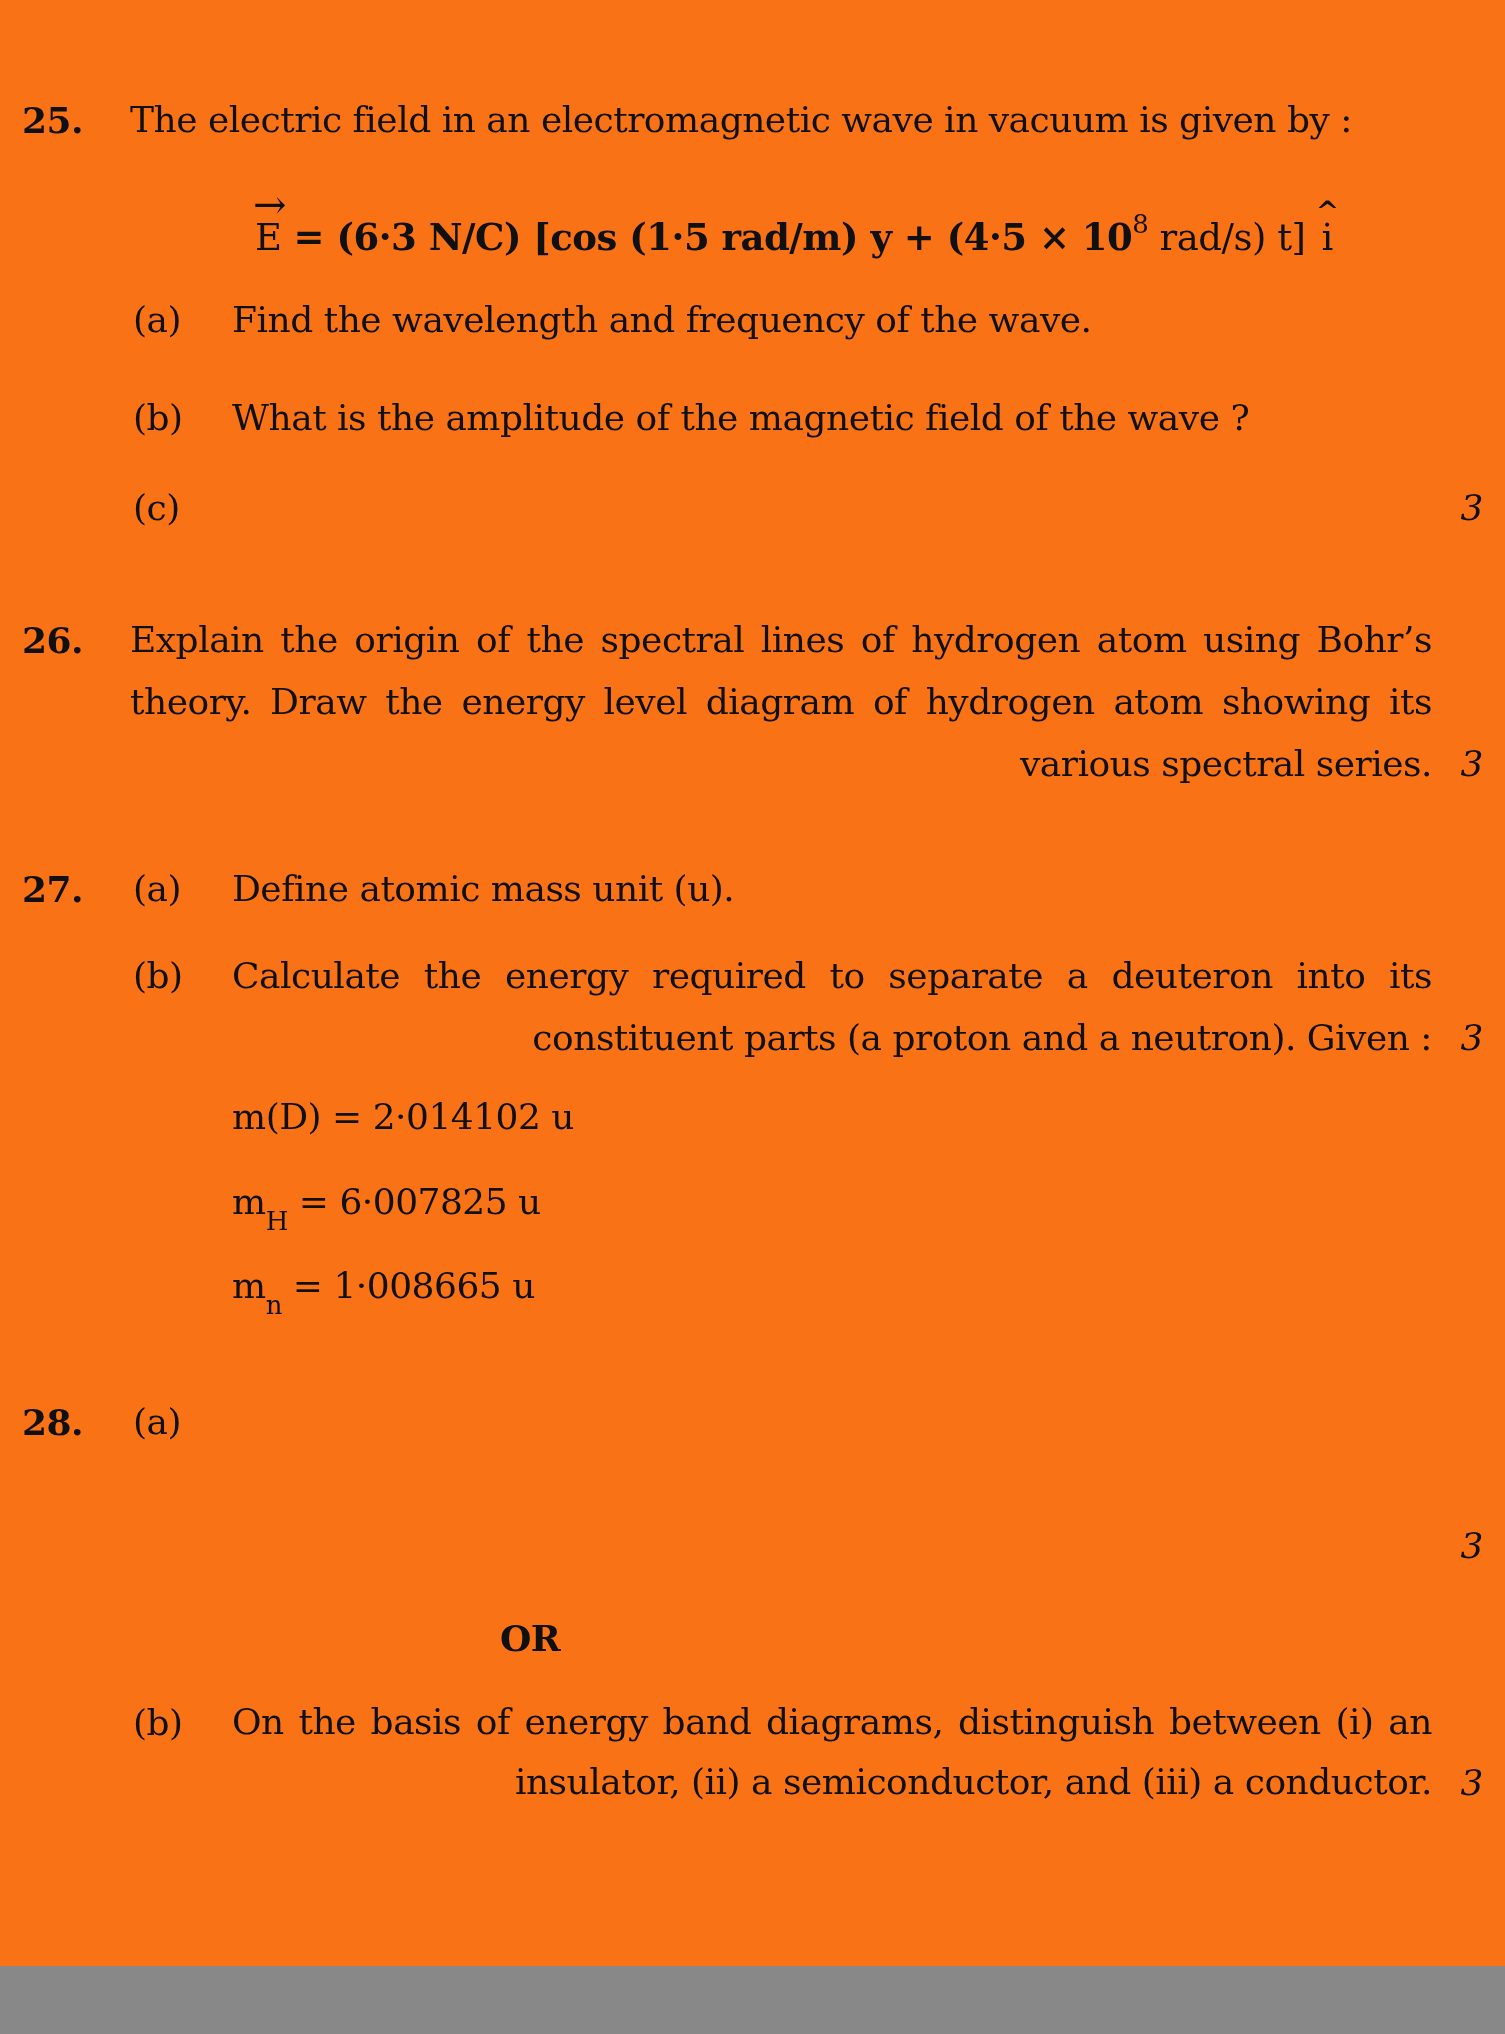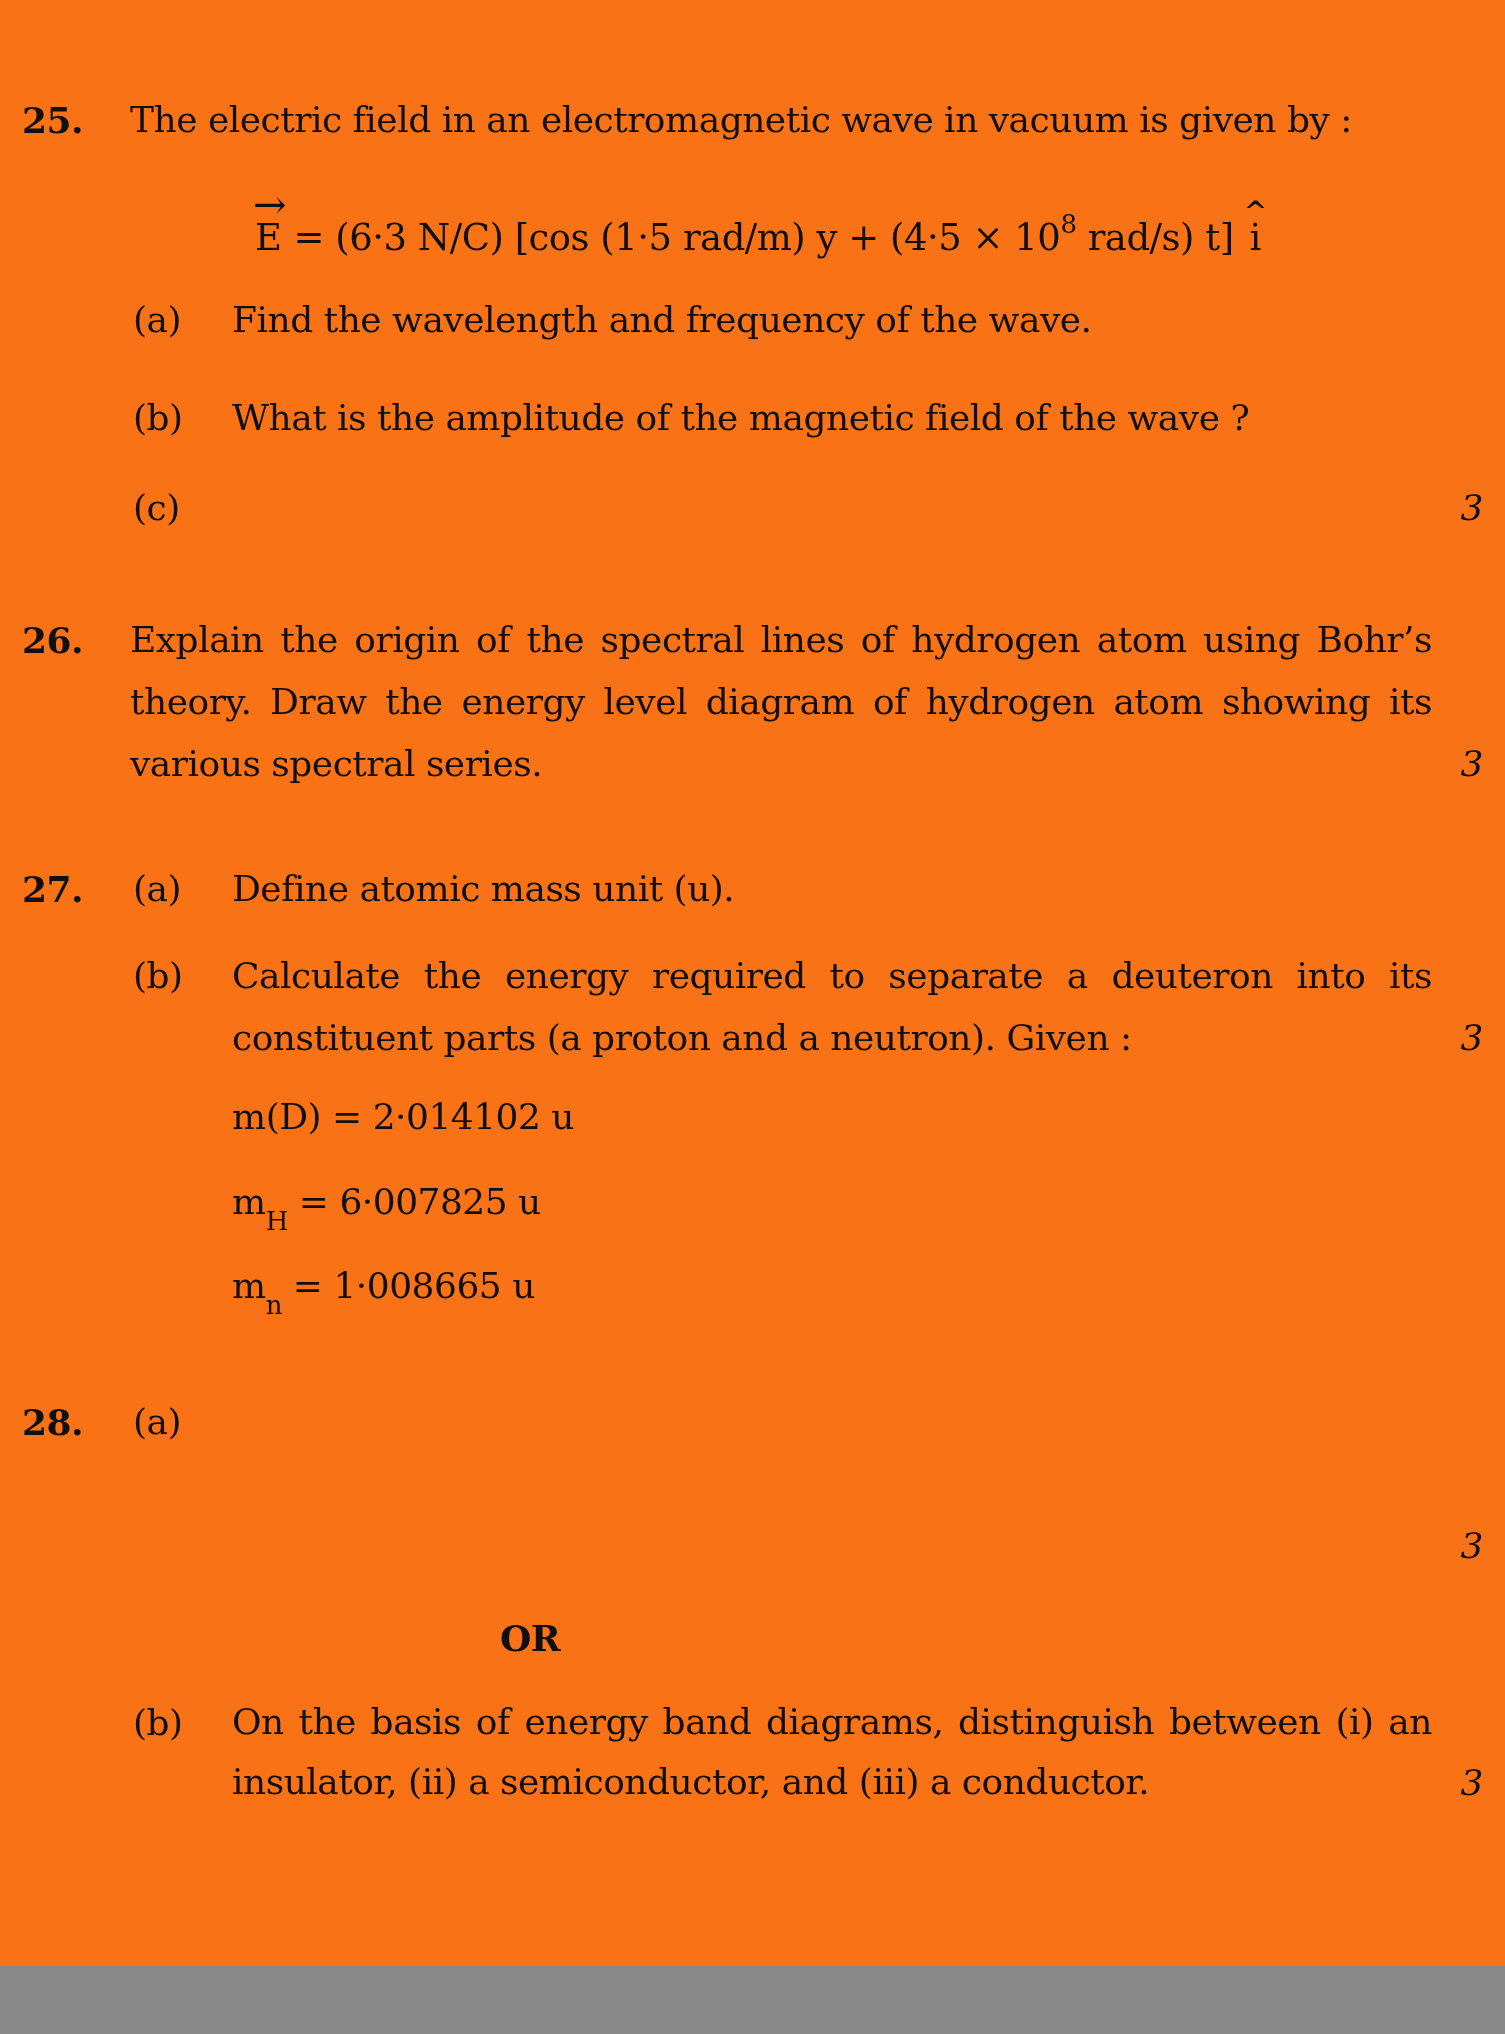--- a/index.html
+++ b/index.html
@@ -10,28 +10,28 @@
     font-family:"DejaVu Serif", "Liberation Serif", serif;
     color:#101010;
     font-size:36px;
     letter-spacing:-0.5px;
     overflow:hidden;
   }
   .abs{position:absolute;white-space:nowrap;line-height:44px;}
   .num{font-weight:bold;}
   .para{white-space:normal;}
   .para .jline{text-align:justify;text-align-last:justify;}
-  .para .lline{text-align:left;}
+  .para .lline{text-align:right;}
   .lh62{line-height:62px;}
   .lh60{line-height:60px;}
   .marks{right:22px;font-style:italic;}
   .eq{font-size:37px;}
   .vec{position:relative;display:inline-block;}
   .vec-arrow{position:absolute;left:-2px;top:-34px;font-size:40px;letter-spacing:0;}
-  .eq-body{margin-left:12px;}
+  .eq-body{margin-left:12px;font-weight:bold;}
   sup{font-size:26px;position:relative;top:-4px;}
   sub{font-size:26px;position:relative;top:8px;}
   .hat{position:relative;display:inline-block;margin-left:16px;}
   .hat-mark{position:absolute;left:50%;transform:translateX(-50%);top:-26px;font-size:28px;font-weight:bold;}
   .orword{font-weight:bold;}
   .footer{font-family:"Liberation Sans","DejaVu Sans",sans-serif;font-size:36px;letter-spacing:-1px;}
 </style>
 </head>
 <body>
 

